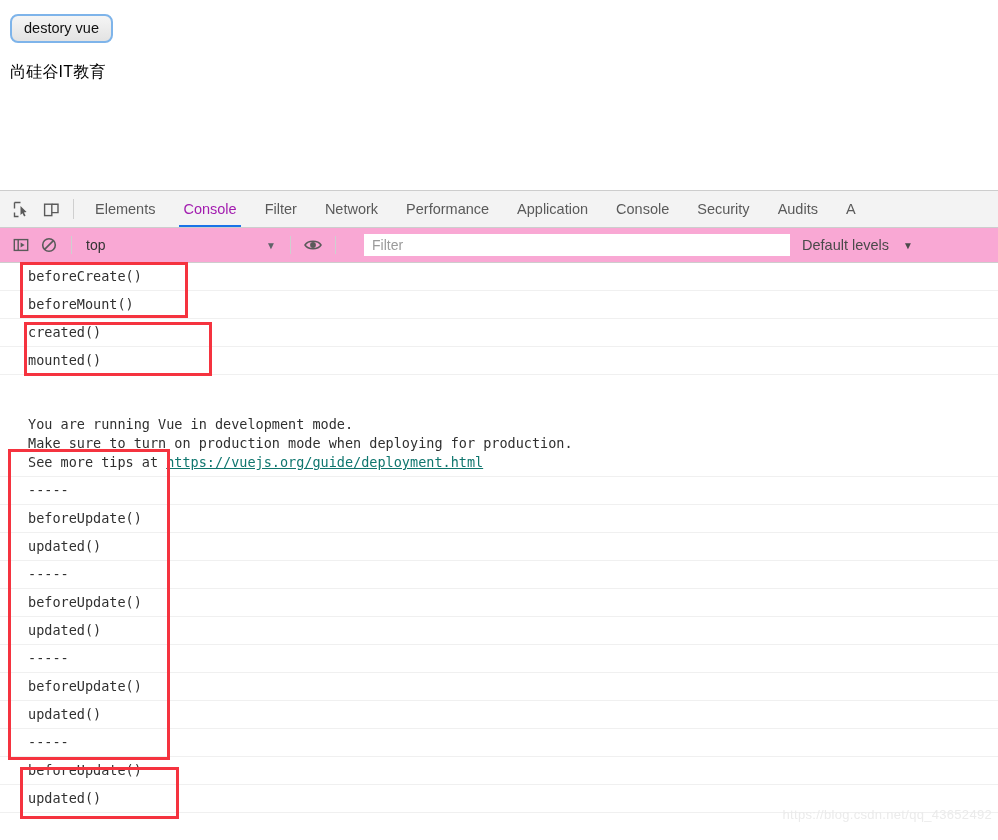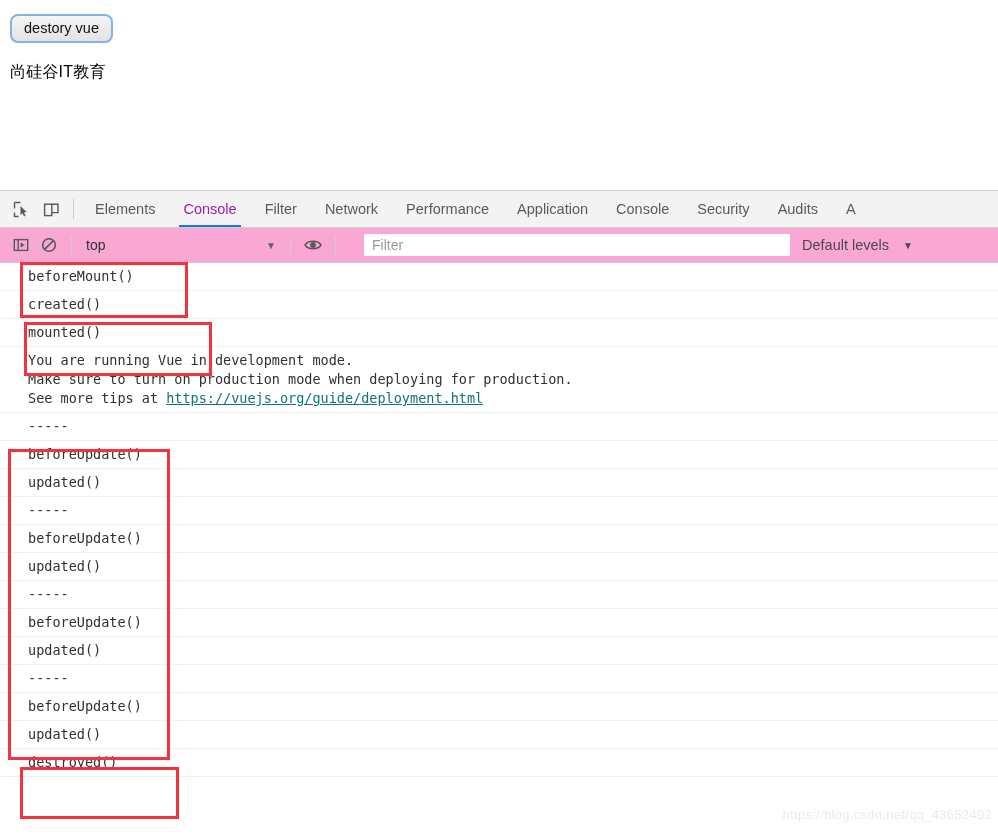--- a/index.html
+++ b/index.html
@@ -176,21 +176,21 @@
     border-bottom: 1px solid #f0f0f0;
     padding: 4px 0 4px 28px;
     font-family: "DejaVu Sans Mono", monospace;
     font-size: 13.5px;
     line-height: 19px;
     color: #303030;
     white-space: pre;
     min-height: 19px;
     box-sizing: content-box;
   }
-  .msg.multiline { white-space: pre; }
+  .msg.multiline { white-space: pre; margin-top: 36px; }
   .msg a {
     color: #0f766e;
     text-decoration: underline;
   }
 
   
   .annot {
     position: absolute;
     border: 3px solid #f5333f;
     box-sizing: border-box;
@@ -301,20 +301,21 @@
     <input id="filter-input" type="text" placeholder="Filter" style="">
 
     <div id="levels-select">
       <span>Default levels</span>
       <span class="caret">▼</span>
     </div>
   </div>
 
   <div id="console-list">
 
+    <div class="msg">beforeCreate()</div>
     <div class="msg">beforeMount()</div>
     <div class="msg">created()</div>
     <div class="msg">mounted()</div>
 
     <div class="msg multiline"><span>You are running Vue in development mode.
 Make sure to turn on production mode when deploying for production.
 See more tips at </span><a href="#">https://vuejs.org/guide/deployment.html</a></div>
 
     <div class="msg">-----</div>
     <div class="msg">beforeUpdate()</div>

